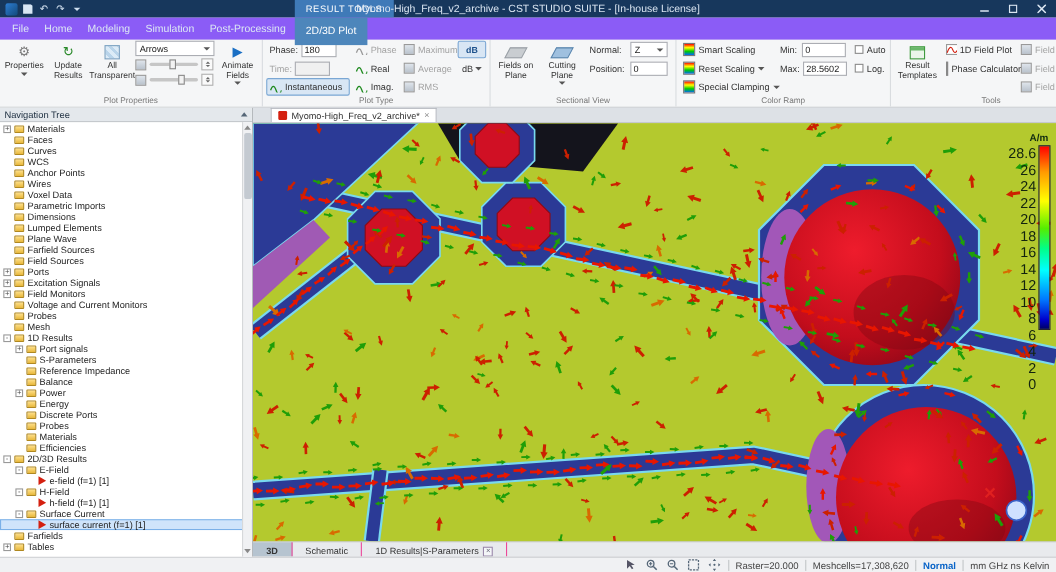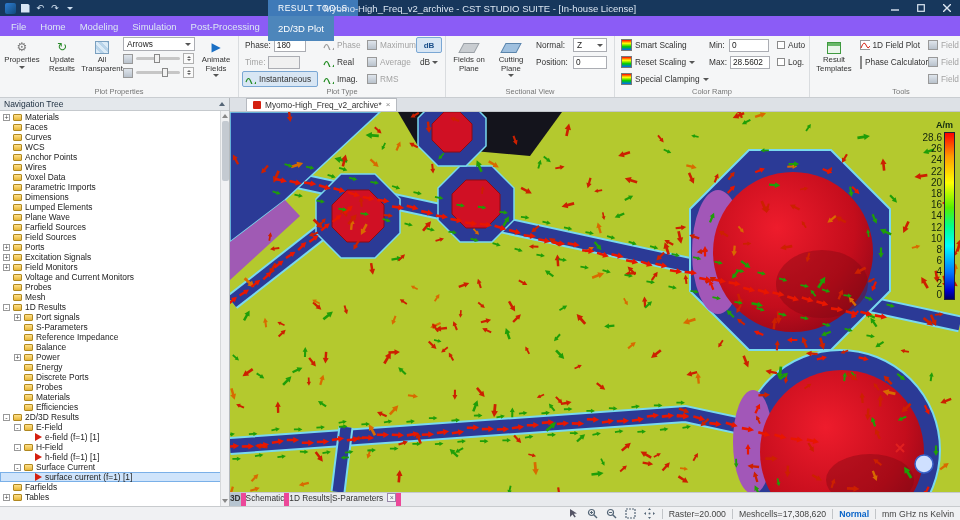--- a/index.html
+++ b/index.html
@@ -78,25 +78,25 @@
   .doctabs { height: 14px; background: #dde1e6; border-bottom: 1px solid #c2c6ca; display: flex; align-items: flex-end; flex: none; }
   .doctab { height: 13px; background: #fff; border: 1px solid #b6bac0; border-bottom: none; display: flex; align-items: center; gap: 4px; padding: 0 6px; font-size: 8.3px; color: #333; margin-left: 16px; }
   .doctab-ic { width: 8px; height: 8px; background: #d42010; border-radius: 1px; flex: none; }
   .doctab .x { color: #888; font-size: 8px; line-height: 8px; }
 
   .canvas { position: relative; height: 380px; flex: none; overflow: hidden; background: #b4c92e; }
   .canvas svg#scene { display: block; }
   .legend { position: absolute; right: 5px; top: 8px; display: flex; flex-direction: column; align-items: flex-end; }
   .legend-title { font-size: 9px; color: #102a10; font-weight: bold; margin-bottom: 2px; padding-right: 2px; }
   .legend-body { display: flex; gap: 2px; }
-  .legend-ticks { display: flex; flex-direction: column; justify-content: space-between; height: 168px; font-size: 10px; color: #13240e; text-align: right; }
+  .legend-ticks { display: flex; flex-direction: column; justify-content: space-between; height: 168px; font-size: 13px; color: #13240e; text-align: right; }
   .legend-bar { width: 11px; height: 168px; border: 1px solid #223; background: linear-gradient(#ff0000,#ff9900 14%,#ffff00 30%,#55ee00 45%,#00ff88 56%,#00ffff 68%,#0077ff 84%,#0000cc 95%,#000066); }
 
   .bottomtabs { height: 14px; background: #e8eaed; border-top: 1px solid #c5c9cd; display: flex; align-items: stretch; flex: none; font-size: 8.3px; color: #333; }
-  .btab { display: flex; align-items: flex-start; gap: 4px; padding: 0 0; border-right: 5px solid #ec4899; }
+  .btab { display: flex; align-items: flex-end; gap: 4px; padding: 0 12px; border-right: 1px solid #ec4899; }
   .btab.active { background: #b6c4d0; font-weight: bold; }
   .btab .x { border: 1px solid #98a; color: #667; font-size: 7px; line-height: 7px; width: 9px; height: 9px; text-align: center; background: #f4f6f8; }
 
   
   .statusbar { height: 14px; background: #f0f1f3; border-top: 1px solid #c8cbce; display: flex; align-items: center; justify-content: flex-end; gap: 6px; padding: 0 6px; font-size: 8.7px; color: #444; flex: none; }
   .sdiv { width: 1px; height: 10px; background: #c2c5c8; }
   .sico { width: 13px; height: 12px; display: flex; align-items: center; justify-content: center; }
   .mode { color: #0a64c8; font-weight: bold; }
 </style>
 </head>

